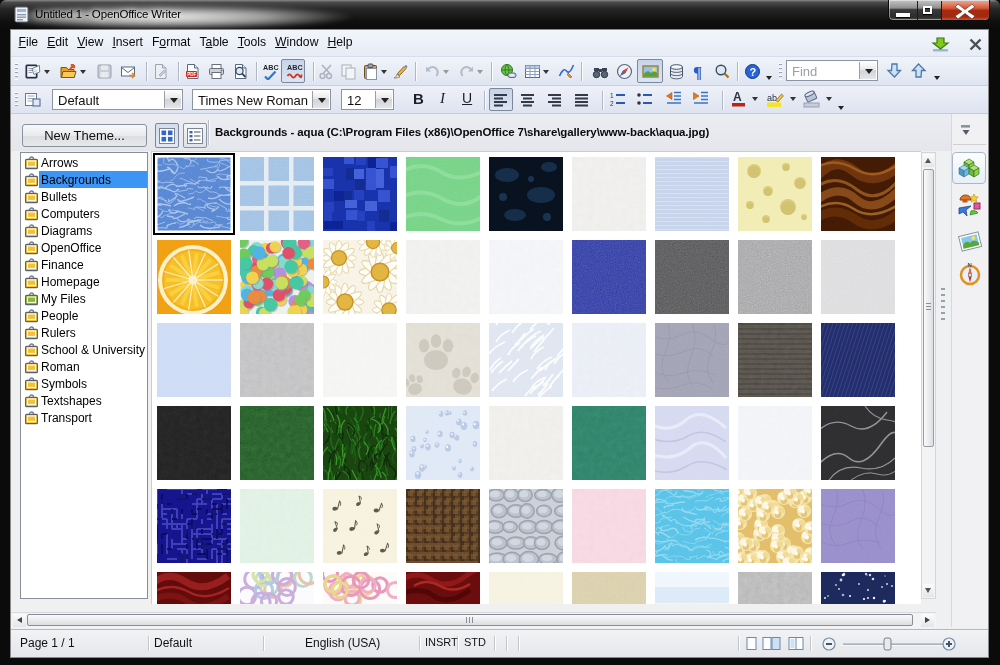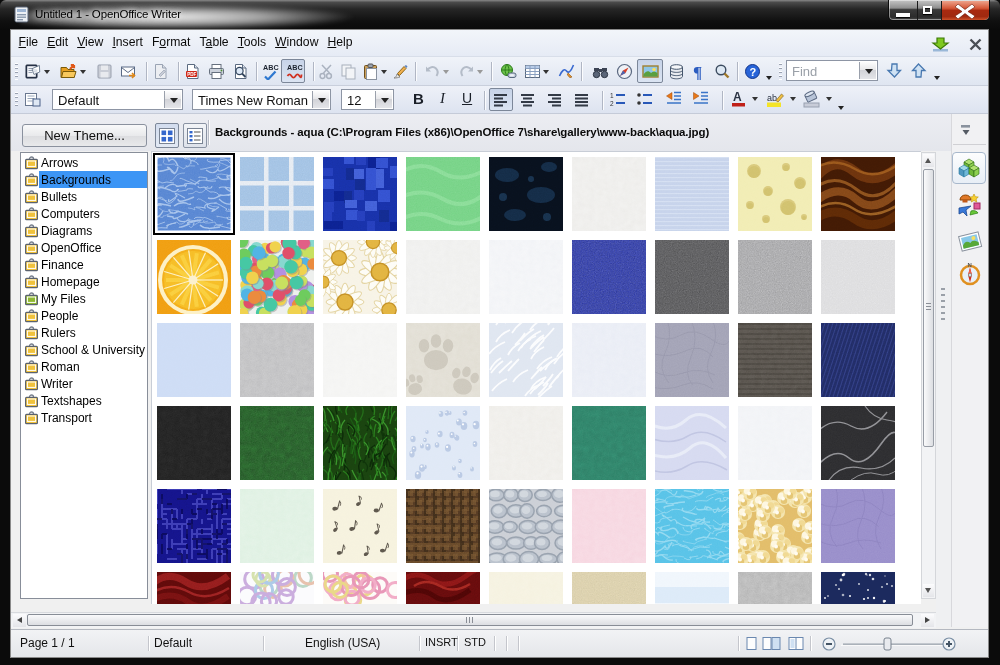--- a/index.html
+++ b/index.html
@@ -483,21 +483,21 @@
         </svg>
         <span style="position:absolute;left:20px;top:2px;white-space:nowrap">Roman</span>
       </div>
 <div class="a" style="left:0;top:222px;width:126px;height:17px;font-size:12px;color:#000">
         <svg style="position:absolute;left:3px;top:1.5px" width="15" height="14" viewBox="0 0 15 14">
           <path d="M5.5 3a2 2 0 0 1 4 0" fill="none" stroke="#777f8c" stroke-width="1.3"></path>
           <rect x="1" y="2.8" width="13" height="10.4" rx="1.5" fill="#5a626e"></rect>
           <rect x="2.2" y="4" width="10.6" height="8" fill="#f0c23c"></rect>
           <rect x="3.4" y="5" width="8.2" height="5.4" fill="#f0c23c" stroke="#fff" stroke-width="1"></rect>
         </svg>
-        <span style="position:absolute;left:20px;top:2px;white-space:nowrap">Writer</span>
+        <span style="position:absolute;left:20px;top:2px;white-space:nowrap">Symbols</span>
       </div>
 <div class="a" style="left:0;top:239px;width:126px;height:17px;font-size:12px;color:#000">
         <svg style="position:absolute;left:3px;top:1.5px" width="15" height="14" viewBox="0 0 15 14">
           <path d="M5.5 3a2 2 0 0 1 4 0" fill="none" stroke="#777f8c" stroke-width="1.3"></path>
           <rect x="1" y="2.8" width="13" height="10.4" rx="1.5" fill="#5a626e"></rect>
           <rect x="2.2" y="4" width="10.6" height="8" fill="#f0c23c"></rect>
           <rect x="3.4" y="5" width="8.2" height="5.4" fill="#f0c23c" stroke="#fff" stroke-width="1"></rect>
         </svg>
         <span style="position:absolute;left:20px;top:2px;white-space:nowrap">Textshapes</span>
       </div>

